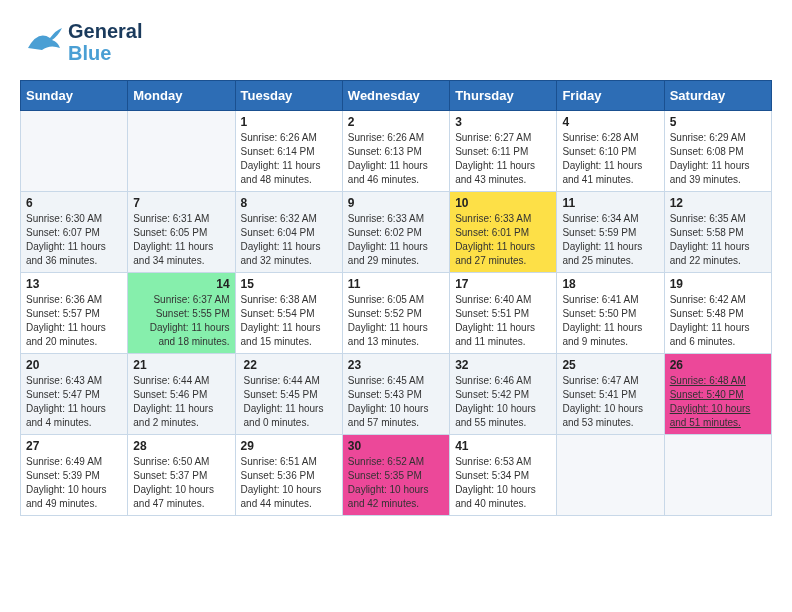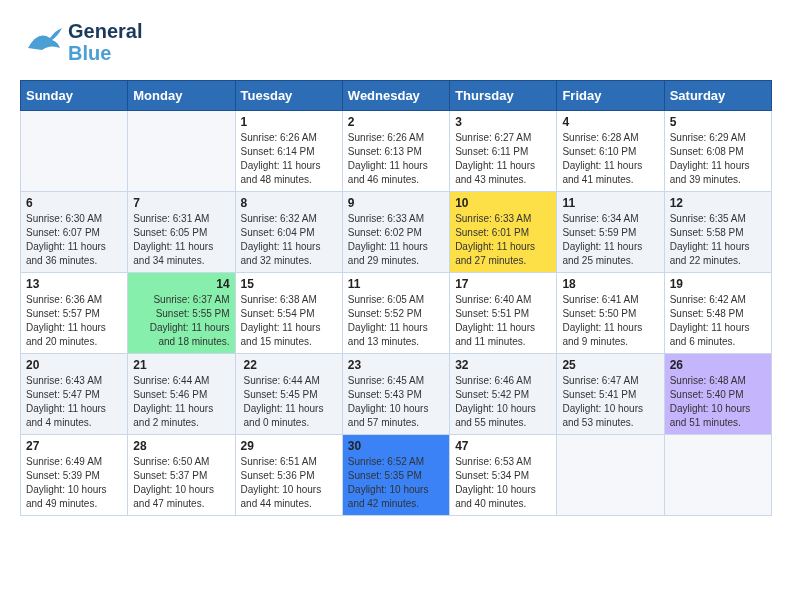--- a/index.html
+++ b/index.html
@@ -263,23 +263,23 @@
           <div class="day-info" style="white-space: pre-line;">Sunrise: 6:46 AM
 Sunset: 5:42 PM
 Daylight: 10 hours and 55 minutes.</div>
         </td>
         <td style="background: rgb(240, 244, 248);">
           <div class="day-num">25</div>
           <div class="day-info" style="white-space: pre-line;">Sunrise: 6:47 AM
 Sunset: 5:41 PM
 Daylight: 10 hours and 53 minutes.</div>
         </td>
-        <td style="background: #c4b5fd;">
+        <td style="background: #ec4899;">
           <div class="day-num">26</div>
-          <div class="day-info" style="white-space: pre-line;">Sunrise: 6:48 AM
+          <div class="day-info" style="white-space: pre-line; text-decoration: underline;">Sunrise: 6:48 AM
 Sunset: 5:40 PM
 Daylight: 10 hours and 51 minutes.</div>
         </td>
       </tr>
       <tr>
         <td style="background: rgb(255, 255, 255);">
           <div class="day-num">27</div>
           <div class="day-info" style="white-space: pre-line;">Sunrise: 6:49 AM
 Sunset: 5:39 PM
 Daylight: 10 hours and 49 minutes.</div>
@@ -289,28 +289,28 @@
           <div class="day-info" style="white-space: pre-line;">Sunrise: 6:50 AM
 Sunset: 5:37 PM
 Daylight: 10 hours and 47 minutes.</div>
         </td>
         <td style="background: rgb(255, 255, 255);">
           <div class="day-num">29</div>
           <div class="day-info" style="white-space: pre-line;">Sunrise: 6:51 AM
 Sunset: 5:36 PM
 Daylight: 10 hours and 44 minutes.</div>
         </td>
-        <td style="background: #3b82f6;">
+        <td style="background: #ec4899;">
           <div class="day-num">30</div>
           <div class="day-info" style="white-space: pre-line;">Sunrise: 6:52 AM
 Sunset: 5:35 PM
 Daylight: 10 hours and 42 minutes.</div>
         </td>
         <td style="background: rgb(255, 255, 255);">
-          <div class="day-num">47</div>
+          <div class="day-num">41</div>
           <div class="day-info" style="white-space: pre-line;">Sunrise: 6:53 AM
 Sunset: 5:34 PM
 Daylight: 10 hours and 40 minutes.</div>
         </td>
         <td class="empty" style="background: rgb(245, 247, 250);"></td>
         <td class="empty" style="background: rgb(245, 247, 250);"></td>
       </tr>
     </tbody>
 </table>
 

